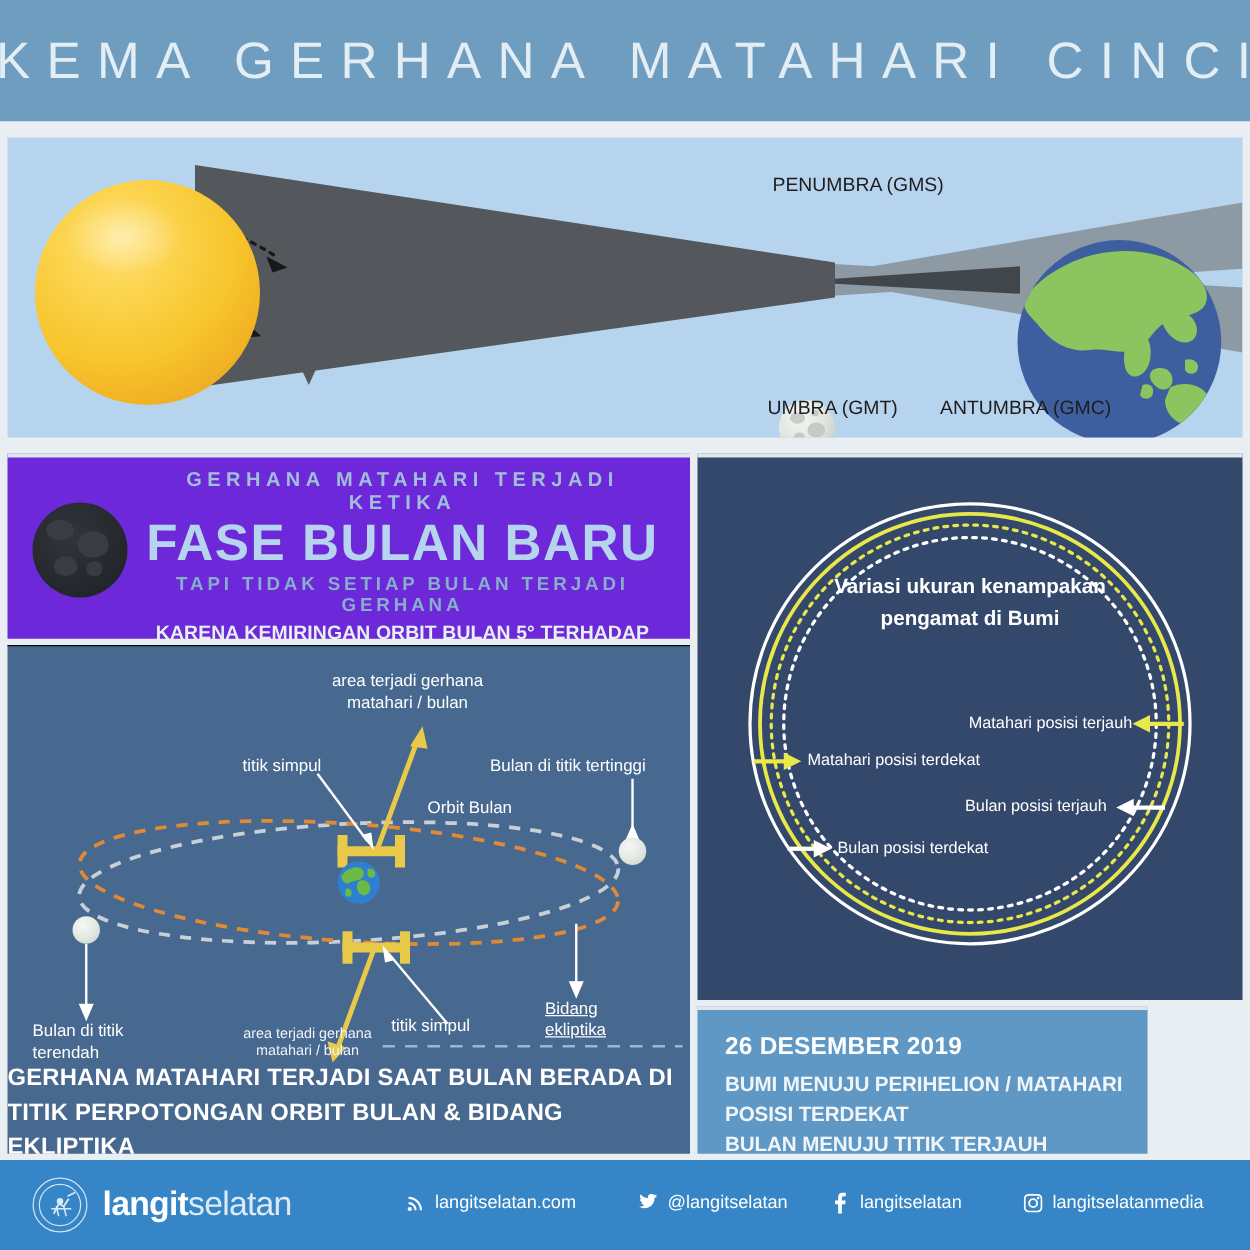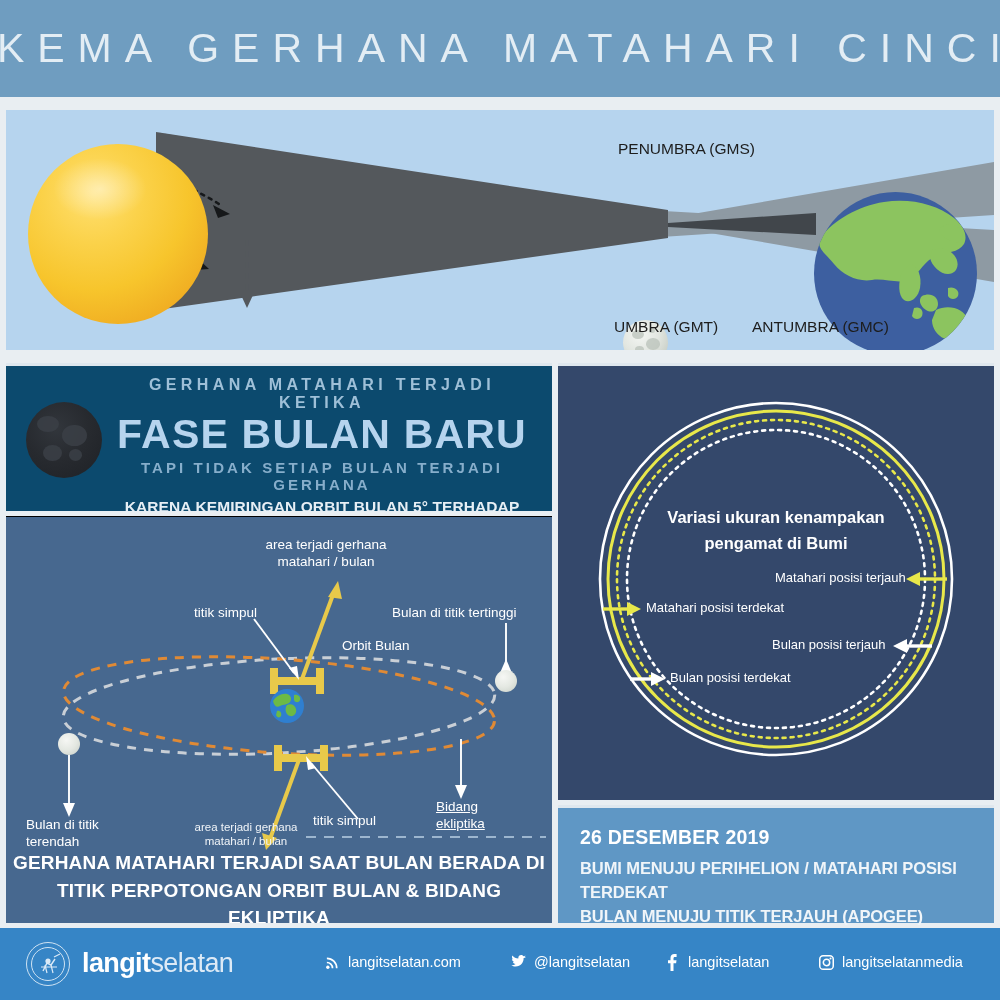--- a/index.html
+++ b/index.html
@@ -51,21 +51,21 @@
   .moon-top .cr{ position:absolute; border-radius:50%; background:#b9c2ba; opacity:.75; }
 
   .lbl{
     position:absolute; color:#1d1d1d; font-size:15.5px; white-space:nowrap;
     font-family:"Liberation Sans", sans-serif;
   }
 
   
   .phase-panel{
     position:absolute; left:6px; top:363px; width:546px; height:148px;
-    background:#0c4a6e; border-top:3px solid #dfe7ee;
+    background:#6d28d9; border-top:3px solid #dfe7ee;
   }
   .phase-moon{
     position:absolute; left:20px; top:36px; width:76px; height:76px;
     border-radius:50%;
     background:radial-gradient(circle at 40% 34%, #32363c 0%, #272a2f 48%, #1e2126 100%);
   }
   .phase-moon .cr{ position:absolute; border-radius:50%; background:#3b4046; opacity:.85; }
   .phase-text{ position:absolute; left:96px; top:10px; width:440px; text-align:center; }
   .ph-l1{ font-size:16px; letter-spacing:4.4px; color:#9fc0d8; font-weight:700; }
   .ph-l2{ font-size:41px; letter-spacing:1.2px; color:#b6d4ee; font-weight:700; line-height:1.05; margin-top:1px;}
@@ -74,47 +74,47 @@
 
   
   .orbit-panel{
     position:absolute; left:6px; top:516px; width:546px; height:407px;
     background:#47688f; border-top:1px solid #000000; overflow:hidden;
   }
   .orbit-panel svg{ position:absolute; left:0; top:0; }
   .o-lbl{ position:absolute; color:#ffffff; font-size:13.5px; line-height:1.25; }
   .o-lbl.small{ font-size:11.5px; color:#f0f4f8; }
   .orbit-caption{
-    position:absolute; left:0; top:332px; width:546px; text-align:center;
+    position:absolute; left:0; top:332px; width:546px; 
     color:#ffffff; font-size:19px; font-weight:700; line-height:1.45; letter-spacing:.2px;
   }
   .earth-sm{
     position:absolute; left:264px; top:687px; width:34px; height:34px;
     border-radius:50%; background:#2f7fd0; overflow:hidden;
   }
   .moon-sm{
     position:absolute; width:22px; height:22px; border-radius:50%;
     background:radial-gradient(circle at 38% 32%, #f6f7f4 0%, #e4e8e2 50%, #c7cec6 100%);
   }
 
   
   .circles-panel{
     position:absolute; left:558px; top:363px; width:436px; height:437px;
     background:#34486b; border-top:3px solid #dfe7ee; overflow:hidden;
   }
   .circles-panel svg{ position:absolute; left:0; top:0; }
   .c-title{
     position:absolute; left:50px; top:91px; width:336px; text-align:center;
-    color:#ffffff; font-size:16.5px; font-weight:700; line-height:1.55;margin-top:48px;
+    color:#ffffff; font-size:16.5px; font-weight:700; line-height:1.55;
   }
   .c-lbl{ position:absolute; color:#ffffff; font-size:13px; white-space:nowrap; }
 
   
   .date-panel{
-    position:absolute; left:558px; top:805px; width:436px; height:118px;
+    position:absolute; left:558px; top:805px; width:360px; height:118px;
     background:#5f97c5; border-top:3px solid #dfe7ee;
     padding:18px 0 0 22px;
   }
   .date-panel .d1{ color:#ffffff; font-size:19.5px; font-weight:700; letter-spacing:.2px;}
   .date-panel .d2, .date-panel .d3{ color:#f0f5f9; font-size:16.5px; font-weight:700; letter-spacing:-.1px; line-height:1.45;}
   .date-panel .d2{ margin-top:8px; }
 
   
   .footer{
     position:absolute; left:0; top:928px; width:1000px; height:72px;

